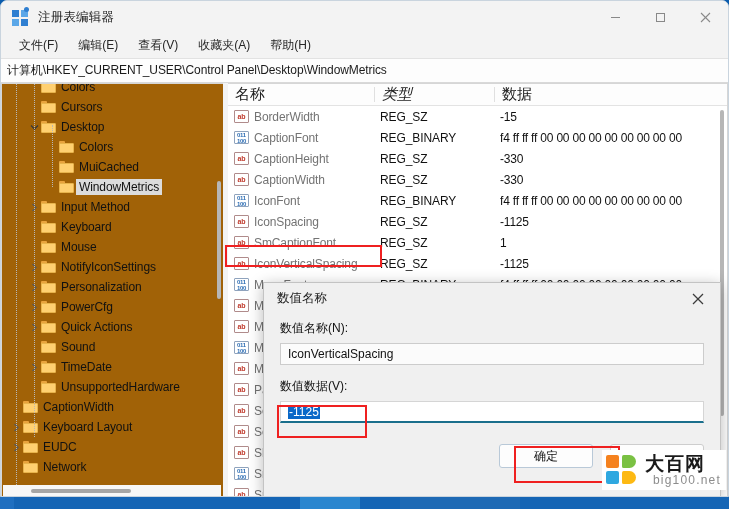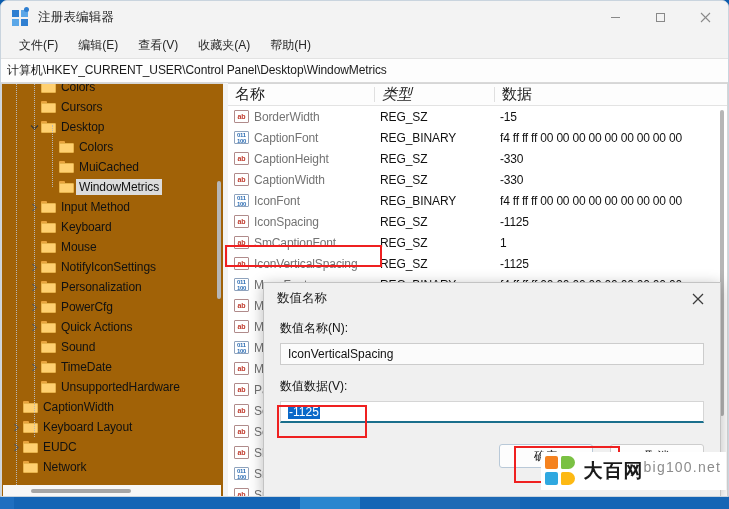--- a/index.html
+++ b/index.html
@@ -171,23 +171,23 @@
   .watermark{
     position:absolute;right:2px;bottom:6px;z-index:90;display:flex;align-items:center;
     background:#fff;padding:4px 5px 4px 4px;
   }
   .wm-logo{width:32px;height:30px;position:relative;flex:none;margin-right:7px;}
   .wm-logo i{position:absolute;display:block;border-radius:2px;}
   .wm-logo i.o{left:0;top:0;width:13px;height:13px;background:#f5821f;}
   .wm-logo i.g{left:16px;top:0;width:14px;height:13px;background:#7ac143;border-radius:2px 8px 8px 2px;}
   .wm-logo i.b{left:0;top:16px;width:13px;height:13px;background:#2fa8e0;}
   .wm-logo i.y{left:16px;top:16px;width:14px;height:13px;background:#fdb913;border-radius:2px 8px 8px 2px;}
-  .wm-text{display:flex;flex-direction:row;justify-content:center;}
+  .wm-text{display:flex;flex-direction:column;justify-content:center;}
   .wm-cn{font-size:19px;font-weight:bold;color:#1a1a1a;line-height:20px;letter-spacing:1px;}
-  .wm-en{font-size:14px;color:#8c8c8c;line-height:12px;letter-spacing:1.2px;}
+  .wm-en{font-size:12px;color:#8c8c8c;line-height:12px;letter-spacing:1.2px;margin-left:8px;}
 
   
   .taskbar{position:absolute;left:0;bottom:0;width:729px;height:12px;background:#1565b5;}
   .taskbar .seg{position:absolute;top:0;height:12px;}
 </style>
 </head>
 <body>
 
 <div class="app">
 

